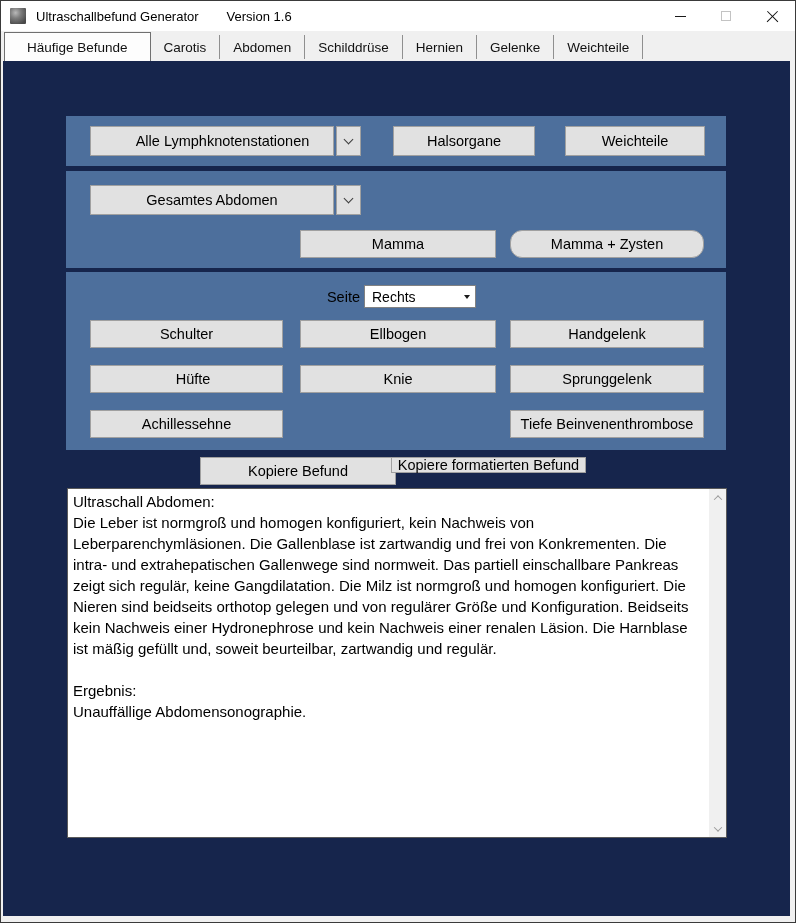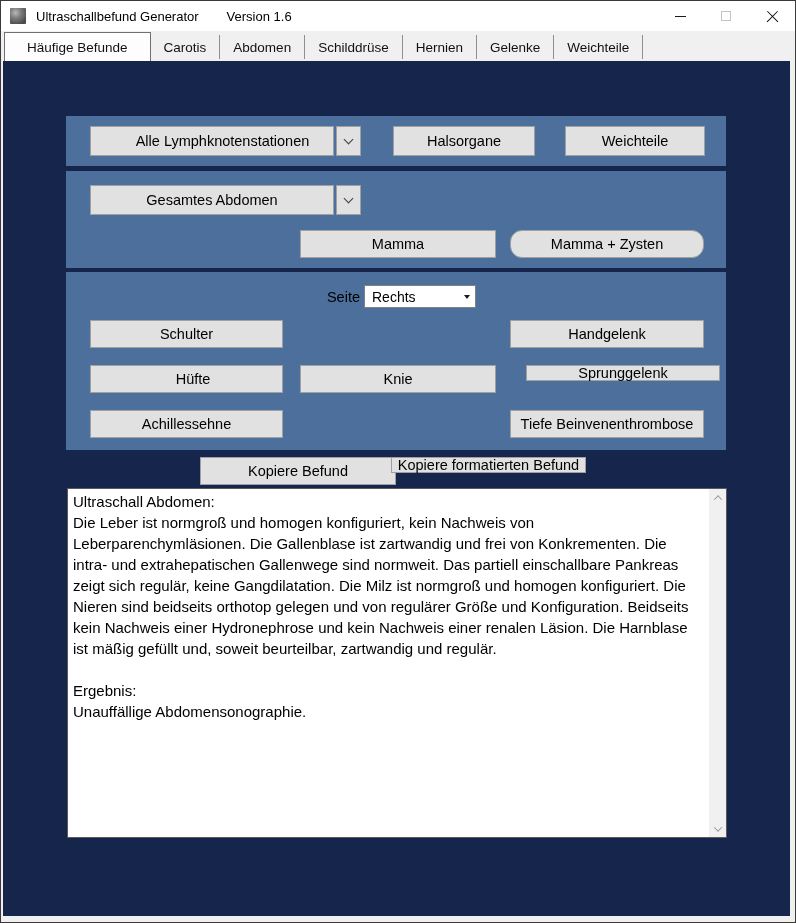--- a/index.html
+++ b/index.html
@@ -120,24 +120,25 @@
 
     <div class="panel panel-joints">
       <div class="side-label">Seite</div>
       <div class="combo">
         <span>Rechts</span>
         <span class="combo-arrow-box">
           <span class="combo-arrow"></span>
         </span>
       </div>
       <div class="btn" style="left:24px;top:48px;width:193px;height:28px;">Schulter</div>
+      <div class="btn" style="left:234px;top:48px;width:196px;height:28px;">Ellbogen</div>
       <div class="btn" style="left:444px;top:48px;width:194px;height:28px;">Handgelenk</div>
       <div class="btn" style="left:24px;top:93px;width:193px;height:28px;padding-left:13px;">Hüfte</div>
       <div class="btn" style="left:234px;top:93px;width:196px;height:28px;">Knie</div>
-      <div class="btn" style="left:460px;top:93px;width:194px;height:16px;">Sprunggelenk</div>
+      <div class="btn" style="left:444px;top:93px;width:194px;height:28px;">Sprunggelenk</div>
       <div class="btn" style="left:444px;top:138px;width:194px;height:28px;">Tiefe Beinvenenthrombose</div>
       <div class="btn" style="left:24px;top:138px;width:193px;height:28px;">Achillessehne</div>
     </div>
 
     <div class="btn" style="left:197px;top:396px;width:196px;height:28px;">Kopiere Befund</div>
     <div class="btn" style="left:388px;top:396px;width:195px;height:16px;">Kopiere formatierten Befund</div>
 
     <div class="report">
       <div class="report-text">Ultraschall Abdomen:
 Die Leber ist normgroß und homogen konfiguriert, kein Nachweis von Leberparenchymläsionen. Die Gallenblase ist zartwandig und frei von Konkrementen. Die intra- und extrahepatischen Gallenwege sind normweit. Das partiell einschallbare Pankreas zeigt sich regulär, keine Gangdilatation. Die Milz ist normgroß und homogen konfiguriert. Die Nieren sind beidseits orthotop gelegen und von regulärer Größe und Konfiguration. Beidseits kein Nachweis einer Hydronephrose und kein Nachweis einer renalen Läsion. Die Harnblase ist mäßig gefüllt und, soweit beurteilbar, zartwandig und regulär.

